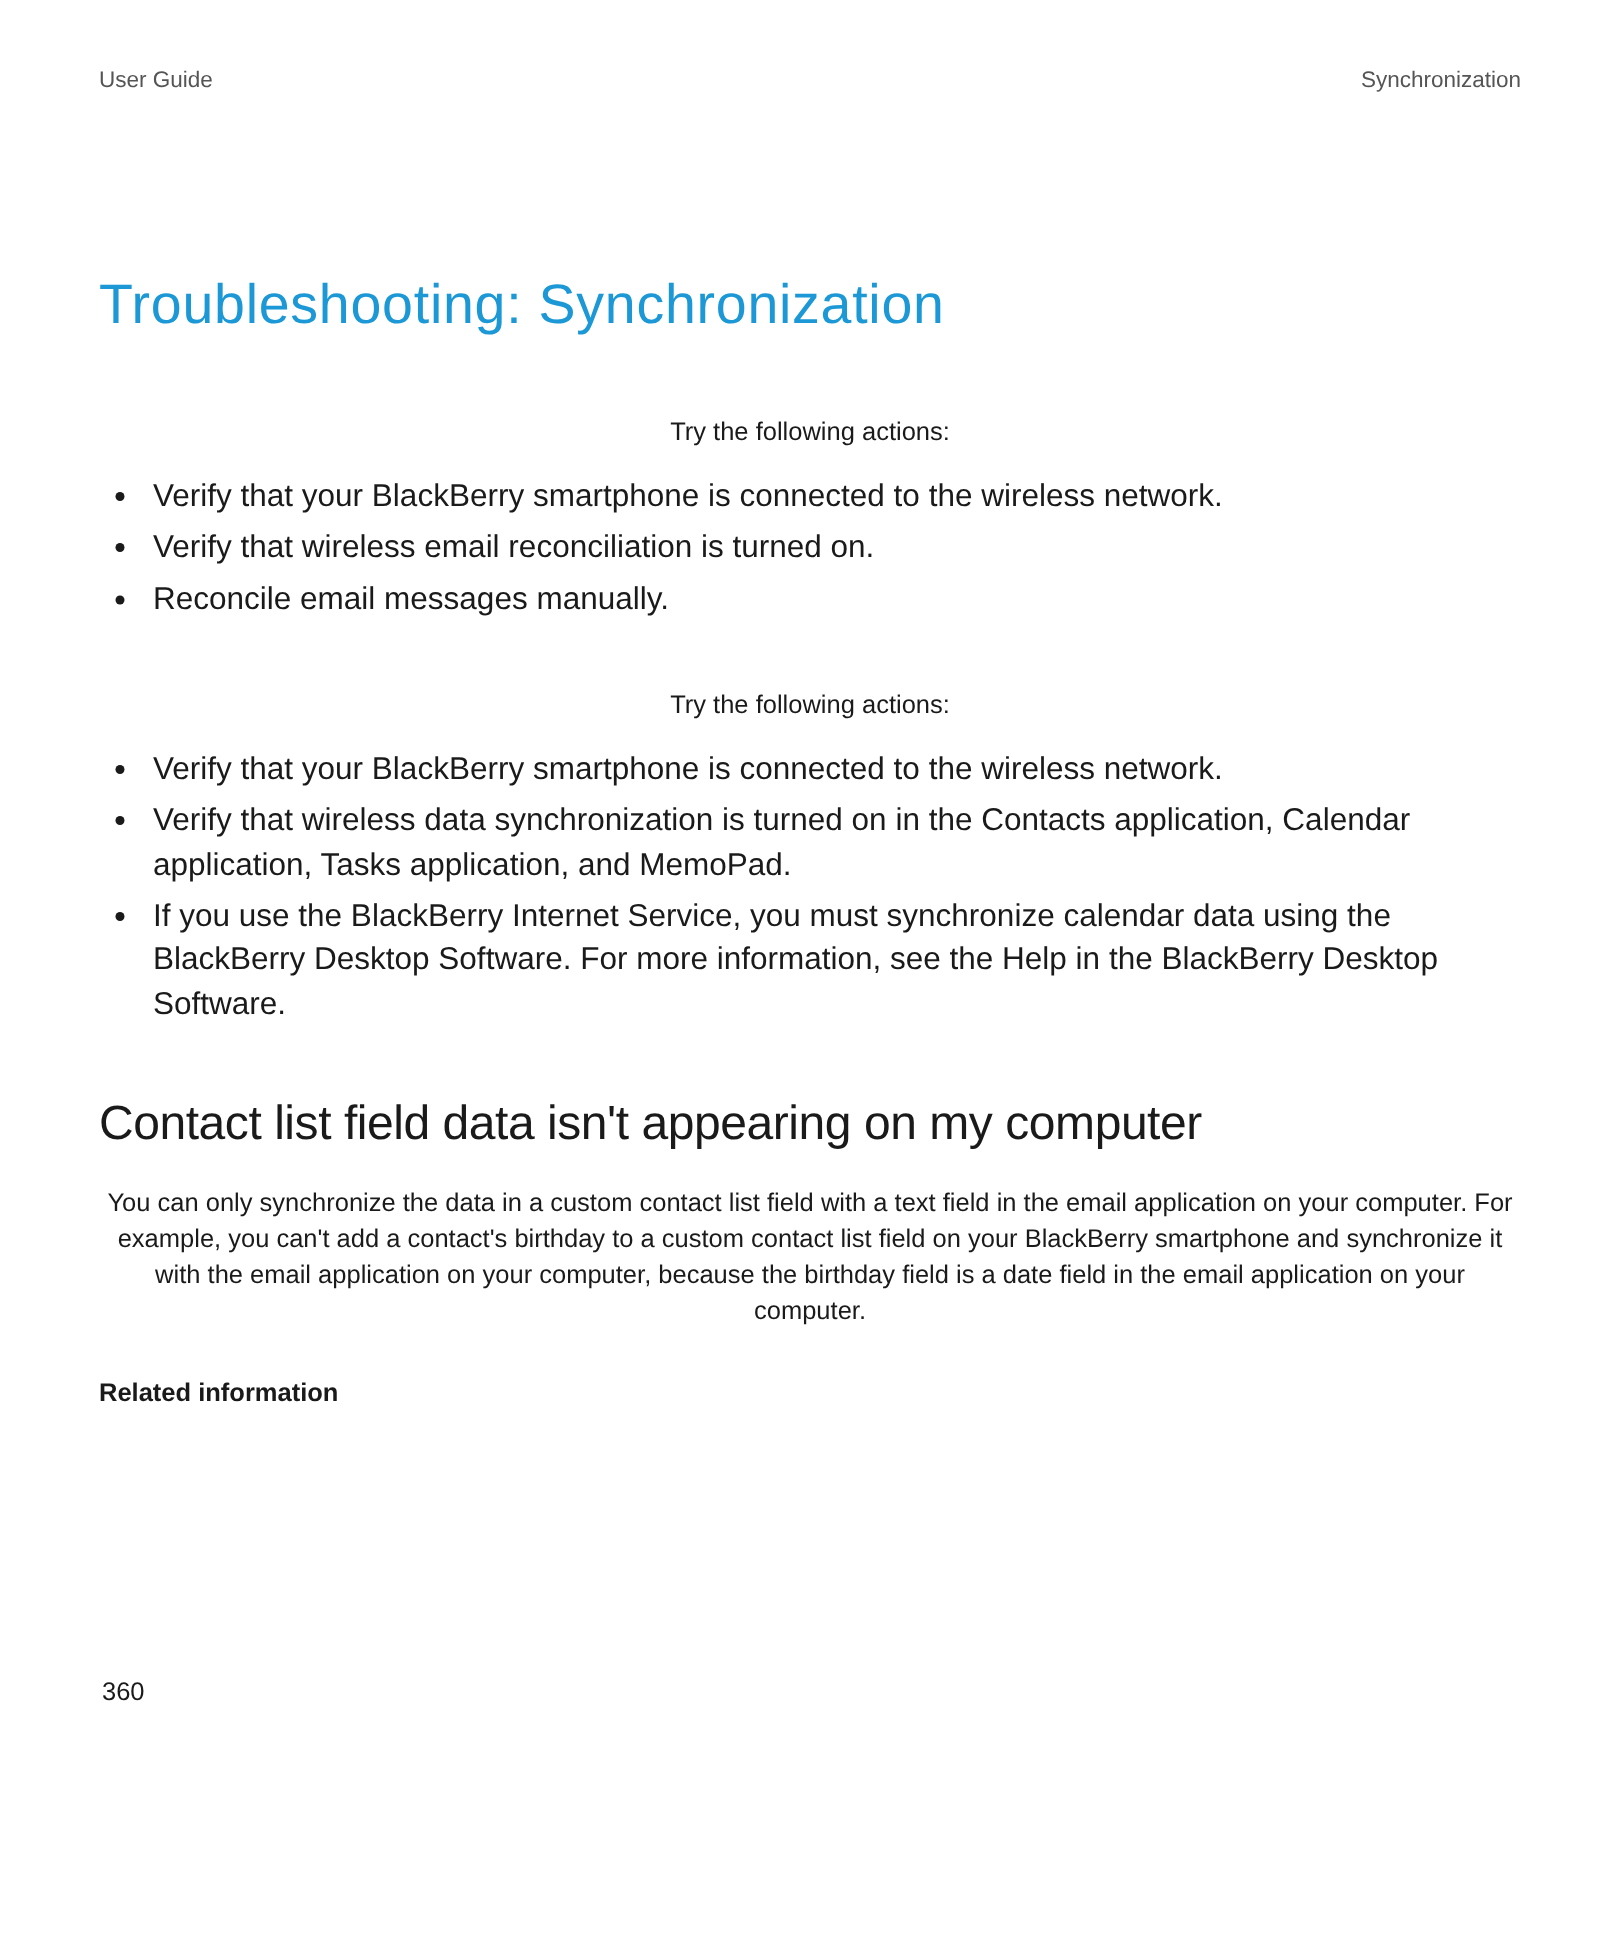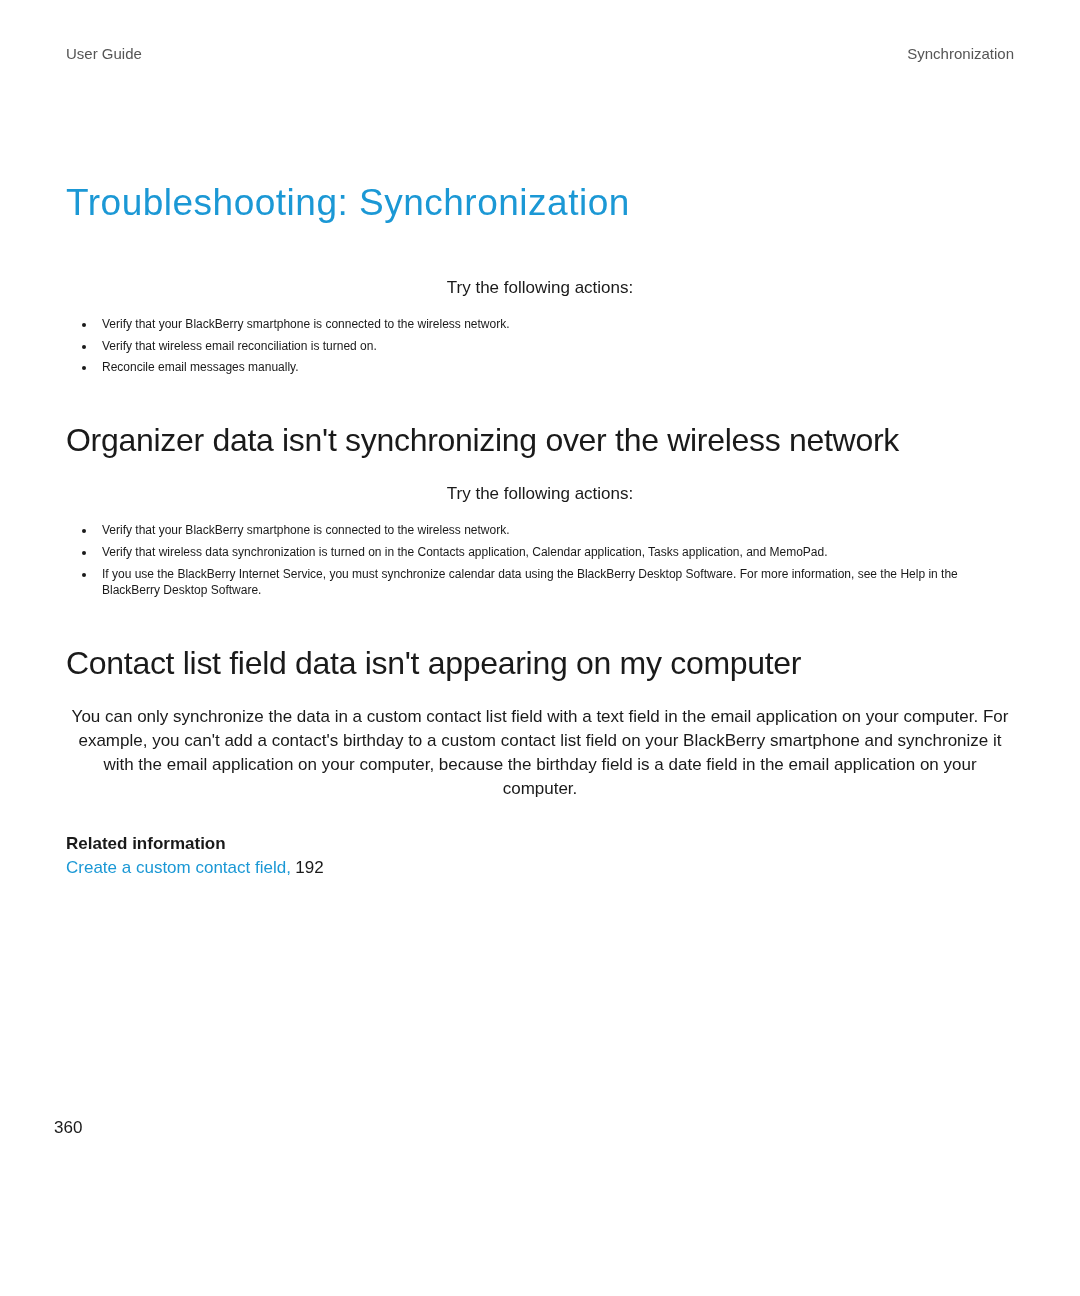--- a/index.html
+++ b/index.html
@@ -41,21 +41,21 @@
   p.body {
     font-size: 17px;
     margin: 0 0 16px 0;
     line-height: 1.4;
     color: #1a1a1a;
     text-align: center;
   }
   ul.bullets {
     margin: 0 0 44px 0;
     padding-left: 30px;
-    font-size: 12px;
+    font-size: 21px;
     line-height: 1.4;
   }
   ul.bullets li {
     margin-bottom: 5px;
     padding-left: 6px;
   }
   .related-heading {
     font-weight: 700;
     font-size: 17px;
     margin: 34px 0 4px 0;
@@ -64,21 +64,21 @@
     color: #1b98d5;
     font-size: 17px;
     text-decoration: none;
   }
   .related-page {
     font-size: 17px;
     color: #1a1a1a;
   }
   .page-number {
     position: absolute;
-    left: 54px;
+    left: 68px;
     bottom: 158px;
     font-size: 17px;
     color: #1a1a1a;
   }
   .sec3-para { margin-bottom: 0; }
 </style>
 </head>
 <body>
 
 <div class="page">
@@ -90,32 +90,27 @@
 
   <h1 class="title">Troubleshooting: Synchronization</h1>
 
   <p class="body">Try the following actions:</p>
   <ul class="bullets">
     <li>Verify that your BlackBerry smartphone is connected to the wireless network.</li>
     <li>Verify that wireless email reconciliation is turned on.</li>
     <li>Reconcile email messages manually.</li>
   </ul>
 
-  <h2 class="section">Organizer data isn't synchronizing over the wireless network</h2>
   <p class="body">Try the following actions:</p>
   <ul class="bullets">
     <li>Verify that your BlackBerry smartphone is connected to the wireless network.</li>
     <li>Verify that wireless data synchronization is turned on in the Contacts application, Calendar application, Tasks application, and MemoPad.</li>
     <li>If you use the BlackBerry Internet Service, you must synchronize calendar data using the BlackBerry Desktop Software. For more information, see the Help in the BlackBerry Desktop Software.</li>
   </ul>
 
   <h2 class="section">Contact list field data isn't appearing on my computer</h2>
   <p class="body sec3-para">You can only synchronize the data in a custom contact list field with a text field in the email application on your computer. For example, you can't add a contact's birthday to a custom contact list field on your BlackBerry smartphone and synchronize it with the email application on your computer, because the birthday field is a date field in the email application on your computer.</p>
 
   <div class="related-heading">Related information</div>
-  <div>
-    <a href="#" class="related-link">Create a custom contact field,</a>
-    <span class="related-page">192</span>
-  </div>
 
   <div class="page-number">360</div>
 
 </div>
 
 </body></html>

